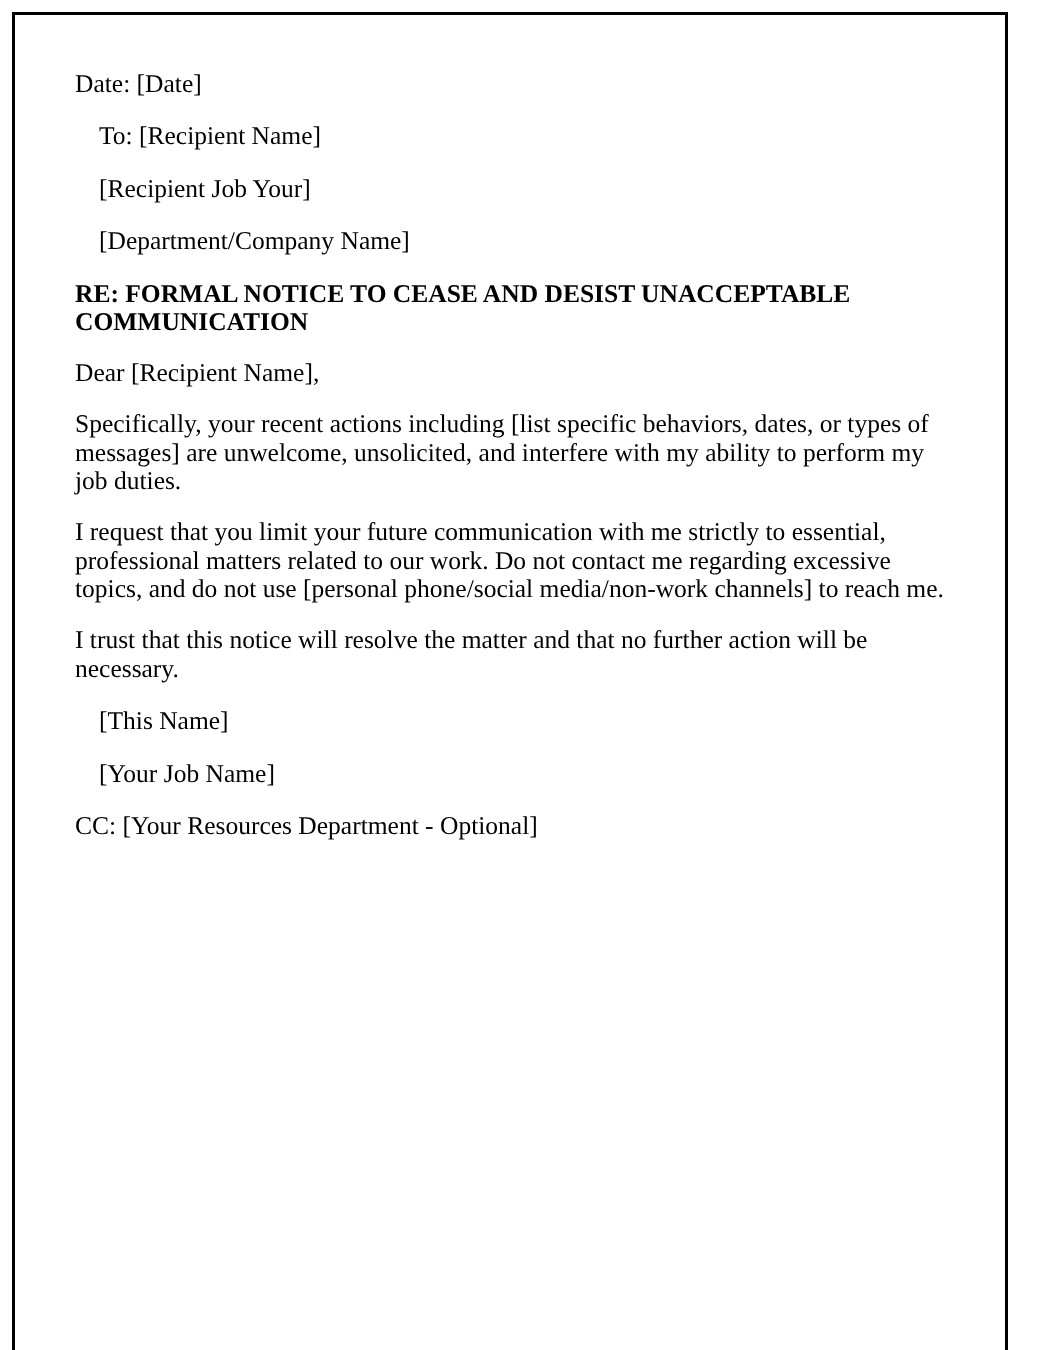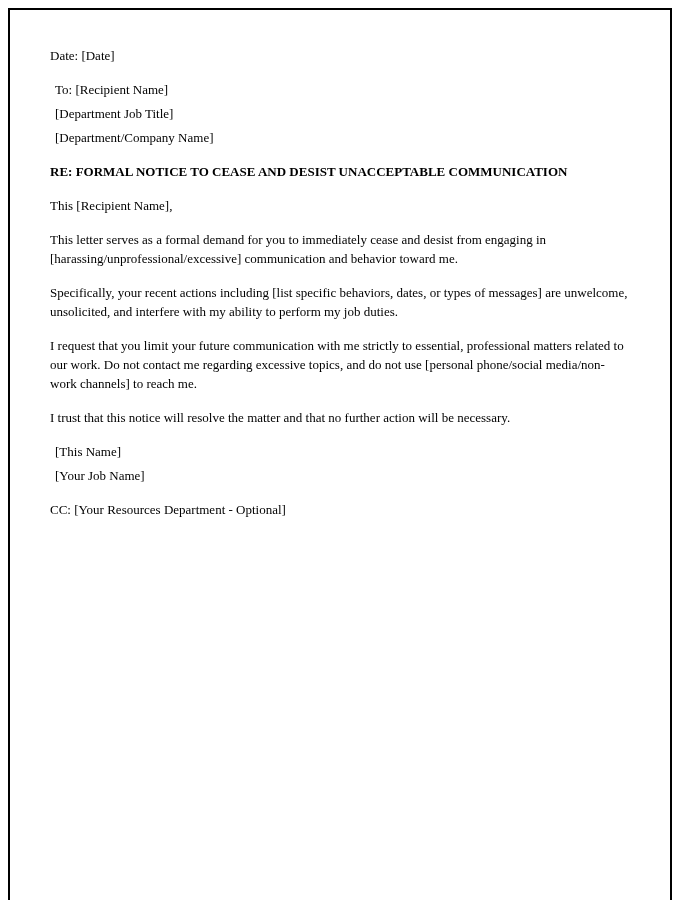--- a/index.html
+++ b/index.html
@@ -19,55 +19,54 @@
     left: 8px;
     top: 8px;
     width: 664px;
     height: 980px; 
     border: 2px solid #000000;
     box-sizing: border-box;
     background: #ffffff;
   }
   .content {
     padding: 36px 40px 0 40px;
-    font-size: 13px;
+    font-size: 17px;
     line-height: 19px;
   }
   .block {
     margin: 0 0 15px 0;
   }
   .line {
-    margin: 5px;
+    margin: 16px;
   }
   .subject {
     font-weight: bold;
   }
   p {
     margin: 0 0 15px 0;
   }
 </style>
 </head>
 <body>
 
 <div class="page-border">
   <div class="content">
 
     <p class="block">Date: [Date]</p>
 
     <div class="block">
       <div class="line">To: [Recipient Name]</div>
-      <div class="line">[Department Job Title]</div>
+      <div class="line">[Recipient Job Your]</div>
       <div class="line">[Department/Company Name]</div>
     </div>
 
     <p class="block subject">RE: FORMAL NOTICE TO CEASE AND DESIST UNACCEPTABLE COMMUNICATION</p>
 
-    <p class="block">This [Recipient Name],</p>
+    <p class="block">Dear [Recipient Name],</p>
 
-    <p class="block">This letter serves as a formal demand for you to immediately cease and desist from engaging in [harassing/unprofessional/excessive] communication and behavior toward me.</p>
     <p class="block">Specifically, your recent actions including [list specific behaviors, dates, or types of messages] are unwelcome, unsolicited, and interfere with my ability to perform my job duties.</p>
     <p class="block">I request that you limit your future communication with me strictly to essential, professional matters related to our work. Do not contact me regarding excessive topics, and do not use [personal phone/social media/non-work channels] to reach me.</p>
     <p class="block">I trust that this notice will resolve the matter and that no further action will be necessary.</p>
 
 
     <div class="block">
       <div class="line">[This Name]</div>
       <div class="line">[Your Job Name]</div>
     </div>
 

